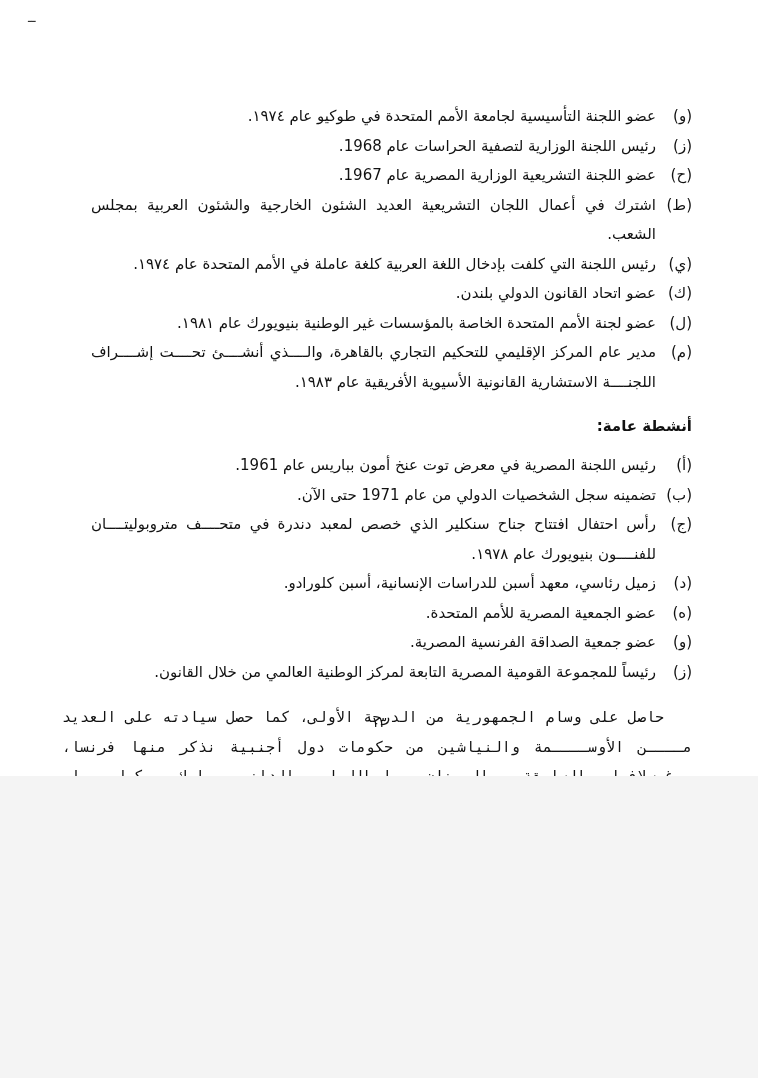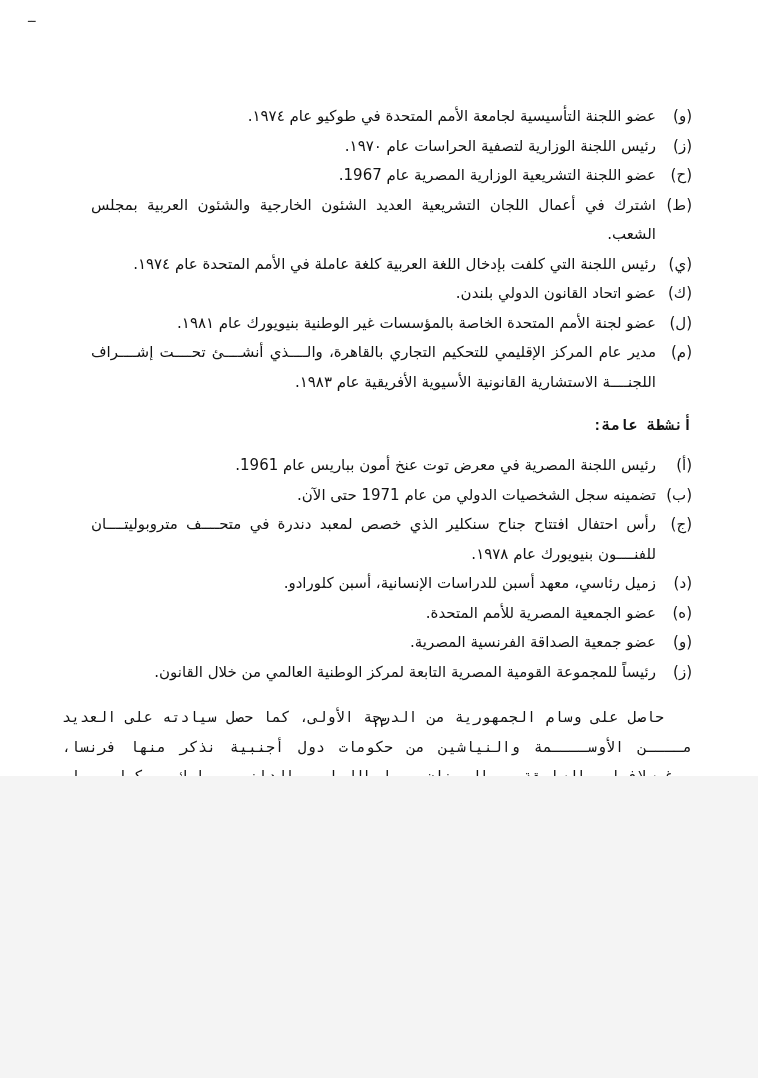--- a/index.html
+++ b/index.html
@@ -52,21 +52,20 @@
   .text {
     flex: 1;
     text-align: justify;
     margin-left: 29px;
   }
   h2.heading {
     margin: 15px 0 10px 0;
     font-size: 15px;
     font-weight: bold;
     line-height: 29px;
-    font-family: Liberation Mono, monospace;
   }
   p.para {
     margin: 17px 0 15px 0;
     line-height: 29.5px;
     text-align: justify;
     text-indent: 28px;
     font-family: Liberation Mono, monospace;
   }
   p.final {
     margin: 23px 0 0 0;
@@ -92,21 +91,21 @@
 
   <div class="content">
 
     <ul class="list">
       <li class="item">
         <span class="marker">(و)</span>
         <span class="text">عضو اللجنة التأسيسية لجامعة الأمم المتحدة في طوكيو عام ١٩٧٤.</span>
       </li>
       <li class="item">
         <span class="marker">(ز)</span>
-        <span class="text">رئيس اللجنة الوزارية لتصفية الحراسات عام ١٩٧٠.</span>
+        <span class="text">رئيس اللجنة الوزارية لتصفية الحراسات عام 1968.</span>
       </li>
       <li class="item">
         <span class="marker">(ح)</span>
         <span class="text">عضو اللجنة التشريعية الوزارية المصرية عام 1967.</span>
       </li>
       <li class="item">
         <span class="marker">(ط)</span>
         <span class="text">اشترك في أعمال اللجان التشريعية العديد الشئون الخارجية والشئون العربية بمجلس الشعب.</span>
       </li>
       <li class="item">

